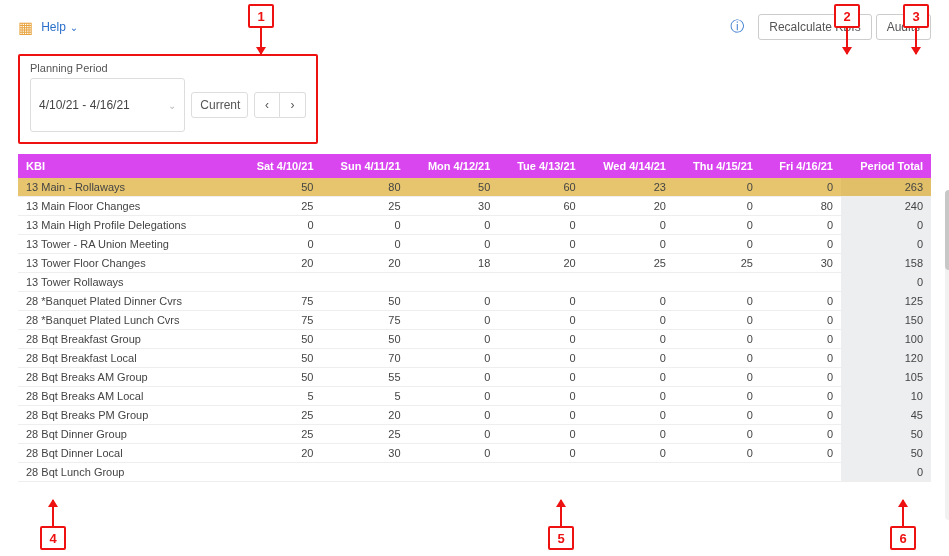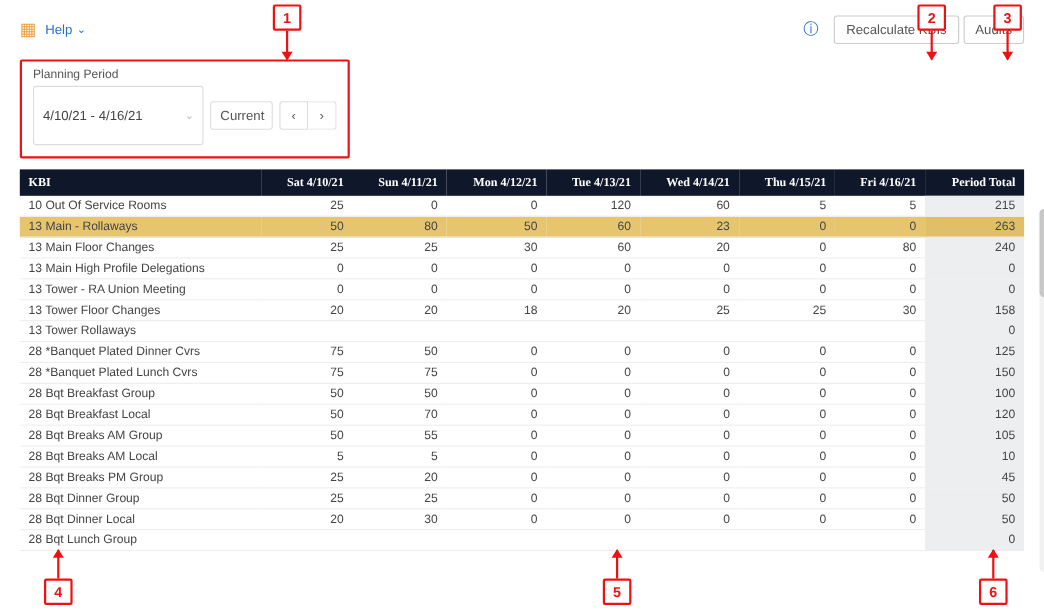--- a/index.html
+++ b/index.html
@@ -102,27 +102,26 @@
   .nav-group .small-btn:first-child { border-top-right-radius:0; border-bottom-right-radius:0; }
   .nav-group .small-btn:last-child { border-top-left-radius:0; border-bottom-left-radius:0; border-left:none; }
 
   .table-wrap { position: relative; }
   table {
     width: 100%;
     border-collapse: collapse;
     font-size: 11px;
   }
   thead th {
-    background: #0f172a;
+    background: #d946ef;
     color: #fff;
     font-weight: 600;
     padding: 6px 8px;
     text-align: right;
     white-space: nowrap;
-    font-family: Liberation Serif, serif;
   }
   thead th.kbi-col { text-align: left; width: 220px; }
   thead th.total-col { text-align: right; width: 90px; }
   tbody td {
     padding: 3px 8px;
     border-bottom: 1px solid #eee;
     text-align: right;
     color: #444;
     height: 18px;
   }
@@ -235,31 +234,20 @@
           <th>Sun 4/11/21</th>
           <th>Mon 4/12/21</th>
           <th>Tue 4/13/21</th>
           <th>Wed 4/14/21</th>
           <th>Thu 4/15/21</th>
           <th>Fri 4/16/21</th>
           <th class="total-col">Period Total</th>
         </tr>
       </thead>
       <tbody id="tbody">
-          <tr>
-            <td class="kbi-col">10 Out Of Service Rooms</td>
-            <td>25</td>
-            <td>0</td>
-            <td>0</td>
-            <td>120</td>
-            <td>60</td>
-            <td>5</td>
-            <td>5</td>
-            <td class="total-col">215</td>
-          </tr>
           <tr class="hl">
             <td class="kbi-col">13 Main - Rollaways</td>
             <td>50</td>
             <td>80</td>
             <td>50</td>
             <td>60</td>
             <td>23</td>
             <td>0</td>
             <td>0</td>
             <td class="total-col">263</td>

